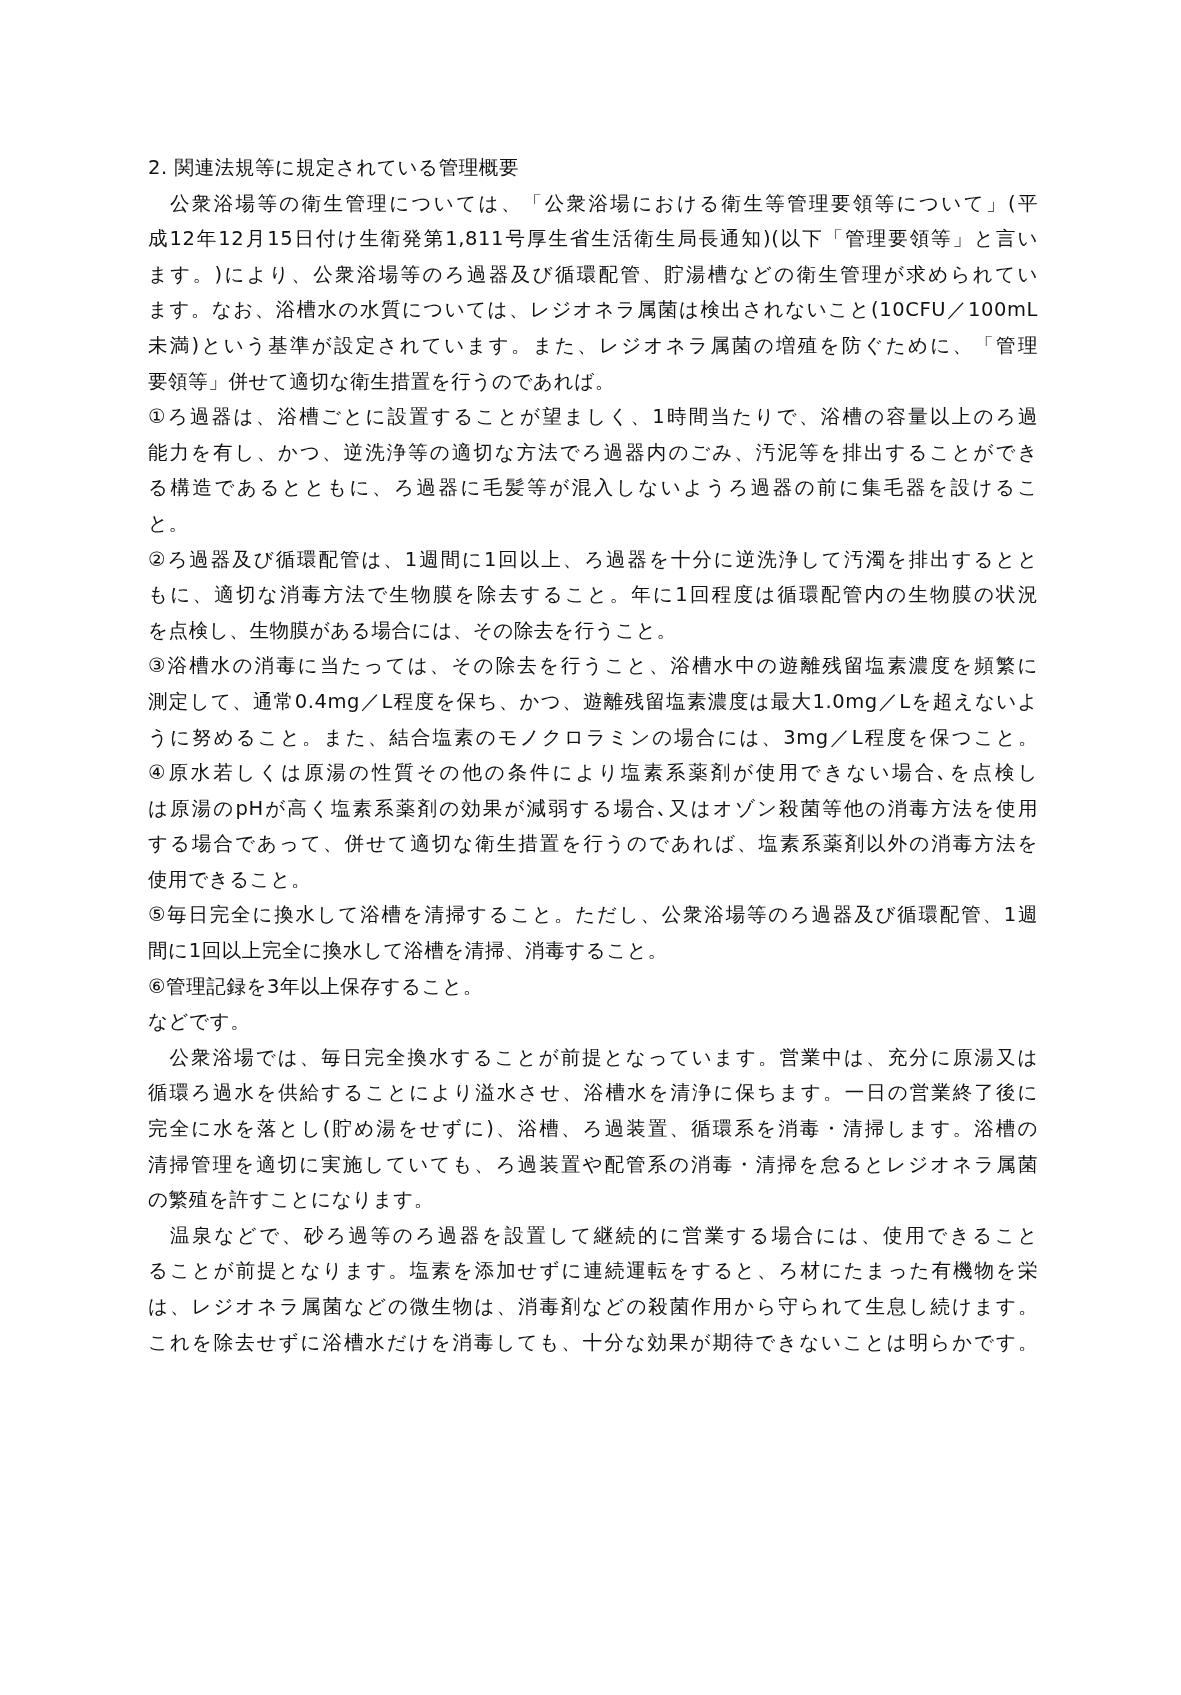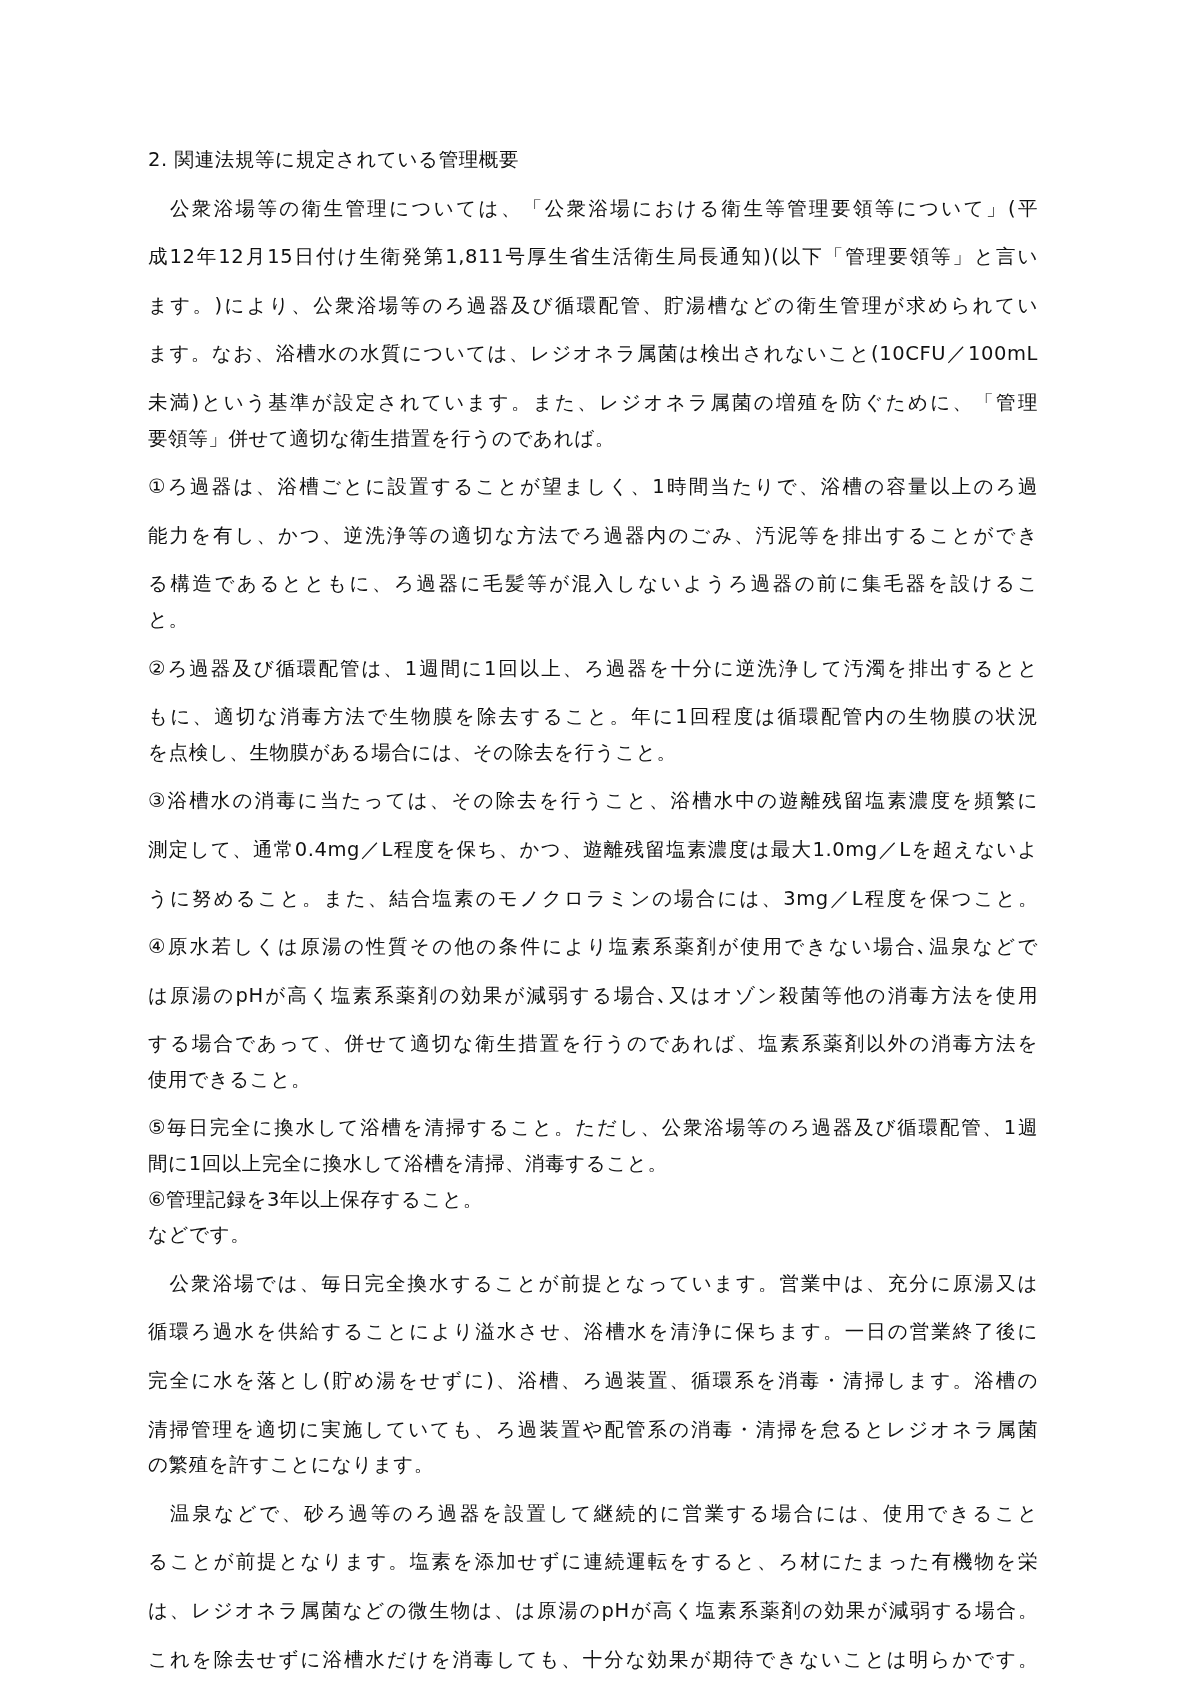--- a/index.html
+++ b/index.html
@@ -11,34 +11,33 @@
       width: 1181px;
       height: 1695px;
       position: relative;
       overflow: hidden;
       font-family: "DejaVu Sans", "Liberation Sans", sans-serif;
       color: #111111;
     }
     .page {
       position: absolute;
       left: 148px;
-      top: 142px;
+      top: 150px;
       width: 890px;
     }
     .line {
       height: 35.6px;
       line-height: 35.6px;
       font-size: 19.5px;
       white-space: nowrap;
       letter-spacing: 0.6px;
     }
     .line.justify {
       text-align: justify;
       text-align-last: justify;
-      margin-top: 13px;
     }
   </style>
 </head>
 <body>
 
 <div class="page">
   <div class="line">2. 関連法規等に規定されている管理概要</div>
   <div id="body-lines">
       <div class="line justify">　公衆浴場等の衛生管理については、「公衆浴場における衛生等管理要領等について」(平</div>
       <div class="line justify">成12年12月15日付け生衛発第1,811号厚生省生活衛生局長通知)(以下「管理要領等」と言い</div>
@@ -49,31 +48,31 @@
       <div class="line justify">①ろ過器は、浴槽ごとに設置することが望ましく、1時間当たりで、浴槽の容量以上のろ過</div>
       <div class="line justify">能力を有し、かつ、逆洗浄等の適切な方法でろ過器内のごみ、汚泥等を排出することができ</div>
       <div class="line justify">る構造であるとともに、ろ過器に毛髪等が混入しないようろ過器の前に集毛器を設けるこ</div>
       <div class="line">と。</div>
       <div class="line justify">②ろ過器及び循環配管は、1週間に1回以上、ろ過器を十分に逆洗浄して汚濁を排出するとと</div>
       <div class="line justify">もに、適切な消毒方法で生物膜を除去すること。年に1回程度は循環配管内の生物膜の状況</div>
       <div class="line">を点検し、生物膜がある場合には、その除去を行うこと。</div>
       <div class="line justify">③浴槽水の消毒に当たっては、その除去を行うこと、浴槽水中の遊離残留塩素濃度を頻繁に</div>
       <div class="line justify">測定して、通常0.4mg／L程度を保ち、かつ、遊離残留塩素濃度は最大1.0mg／Lを超えないよ</div>
       <div class="line justify">うに努めること。また、結合塩素のモノクロラミンの場合には、3mg／L程度を保つこと。</div>
-      <div class="line justify">④原水若しくは原湯の性質その他の条件により塩素系薬剤が使用できない場合､温泉などで</div>
+      <div class="line justify">④原水若しくは原湯の性質その他の条件により塩素系薬剤が使用できない場合､を点検し</div>
       <div class="line justify">は原湯のpHが高く塩素系薬剤の効果が減弱する場合､又はオゾン殺菌等他の消毒方法を使用</div>
       <div class="line justify">する場合であって、併せて適切な衛生措置を行うのであれば、塩素系薬剤以外の消毒方法を</div>
       <div class="line">使用できること。</div>
       <div class="line justify">⑤毎日完全に換水して浴槽を清掃すること。ただし、公衆浴場等のろ過器及び循環配管、1週</div>
       <div class="line">間に1回以上完全に換水して浴槽を清掃、消毒すること。</div>
       <div class="line">⑥管理記録を3年以上保存すること。</div>
       <div class="line">などです。</div>
       <div class="line justify">　公衆浴場では、毎日完全換水することが前提となっています。営業中は、充分に原湯又は</div>
       <div class="line justify">循環ろ過水を供給することにより溢水させ、浴槽水を清浄に保ちます。一日の営業終了後に</div>
       <div class="line justify">完全に水を落とし(貯め湯をせずに)、浴槽、ろ過装置、循環系を消毒・清掃します。浴槽の</div>
       <div class="line justify">清掃管理を適切に実施していても、ろ過装置や配管系の消毒・清掃を怠るとレジオネラ属菌</div>
       <div class="line">の繁殖を許すことになります。</div>
       <div class="line justify">　温泉などで、砂ろ過等のろ過器を設置して継続的に営業する場合には、使用できること</div>
       <div class="line justify">ることが前提となります。塩素を添加せずに連続運転をすると、ろ材にたまった有機物を栄</div>
-      <div class="line justify">は、レジオネラ属菌などの微生物は、は原湯のpHが高く塩素系薬剤の効果が減弱する場合。</div>
+      <div class="line justify">は、レジオネラ属菌などの微生物は、消毒剤などの殺菌作用から守られて生息し続けます。</div>
       <div class="line justify">これを除去せずに浴槽水だけを消毒しても、十分な効果が期待できないことは明らかです。</div>
     </div>
 </div>
 
 </body></html>

